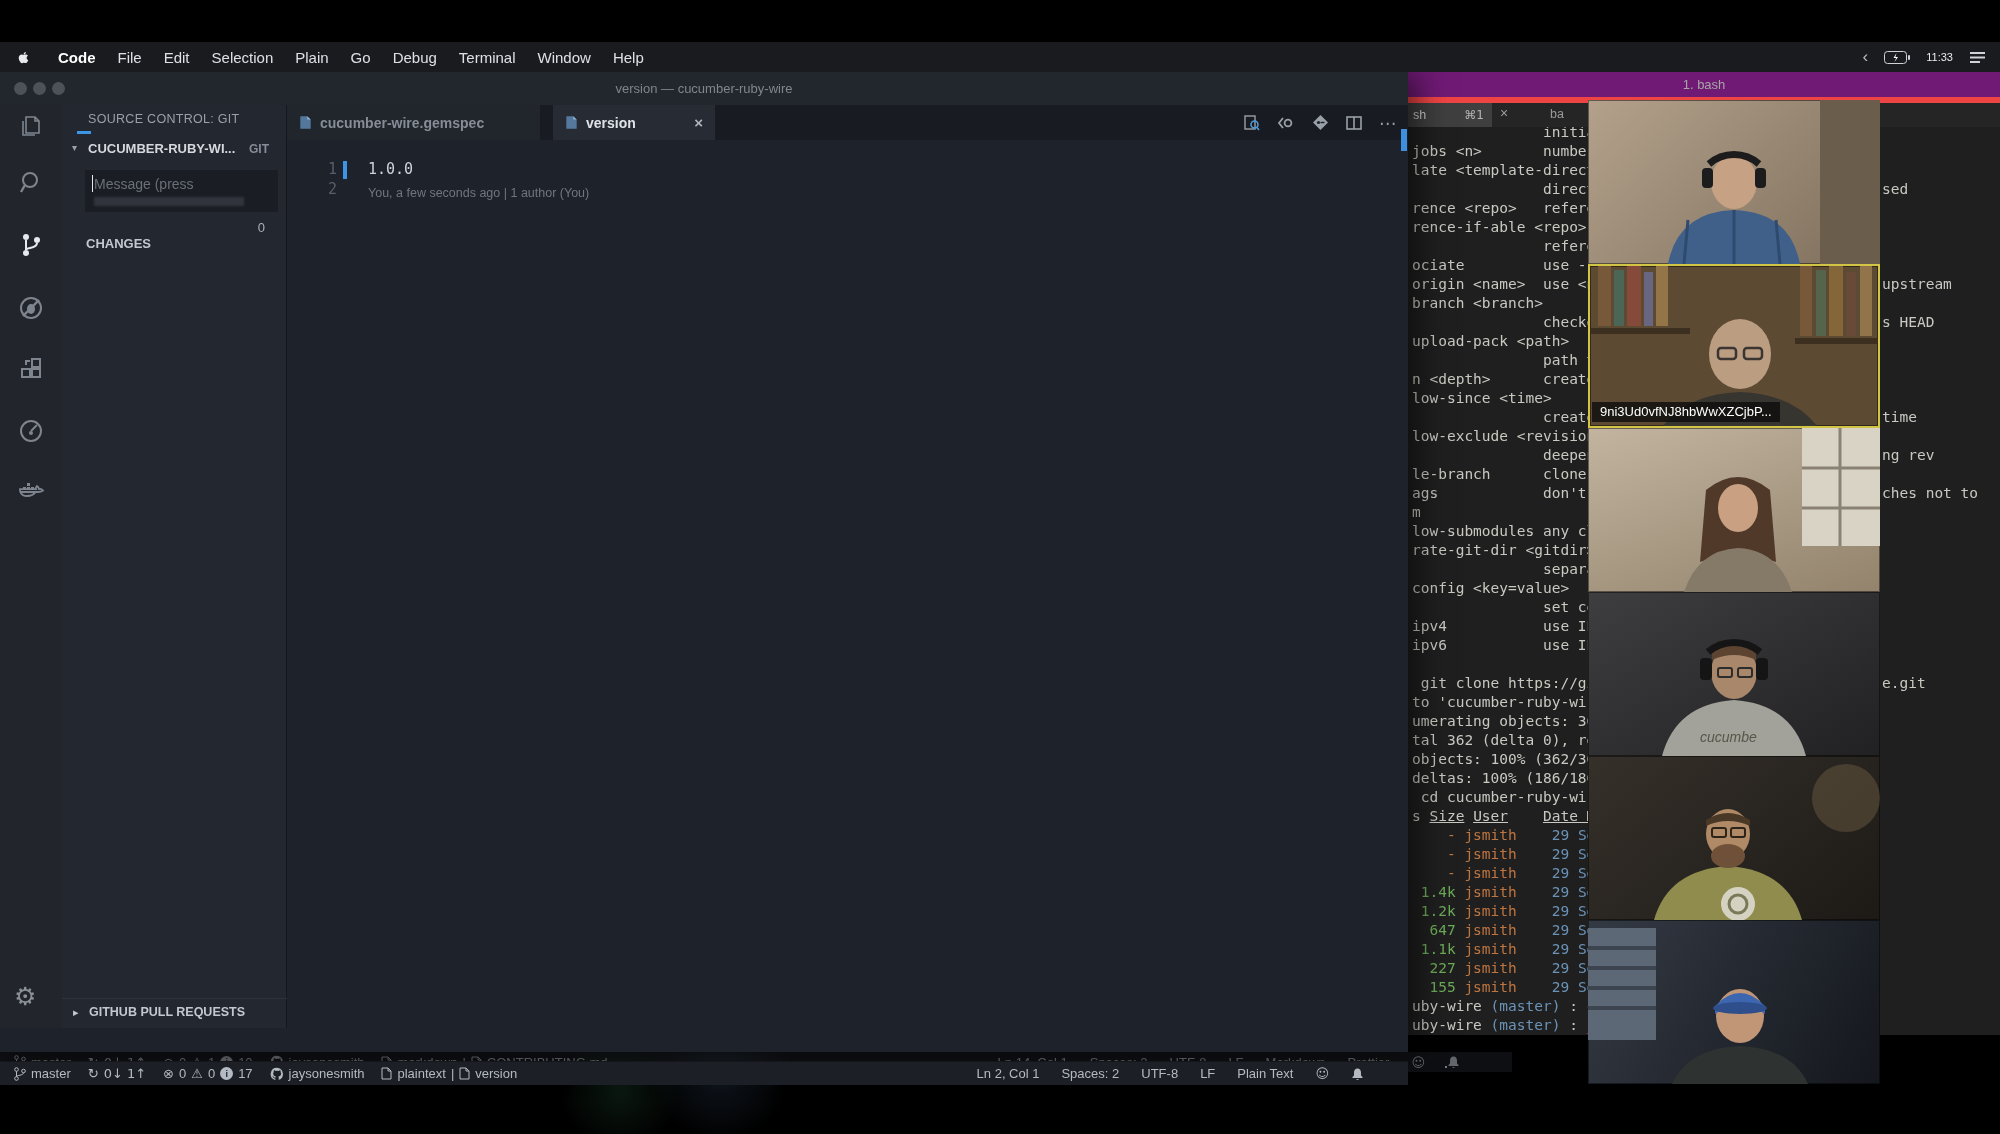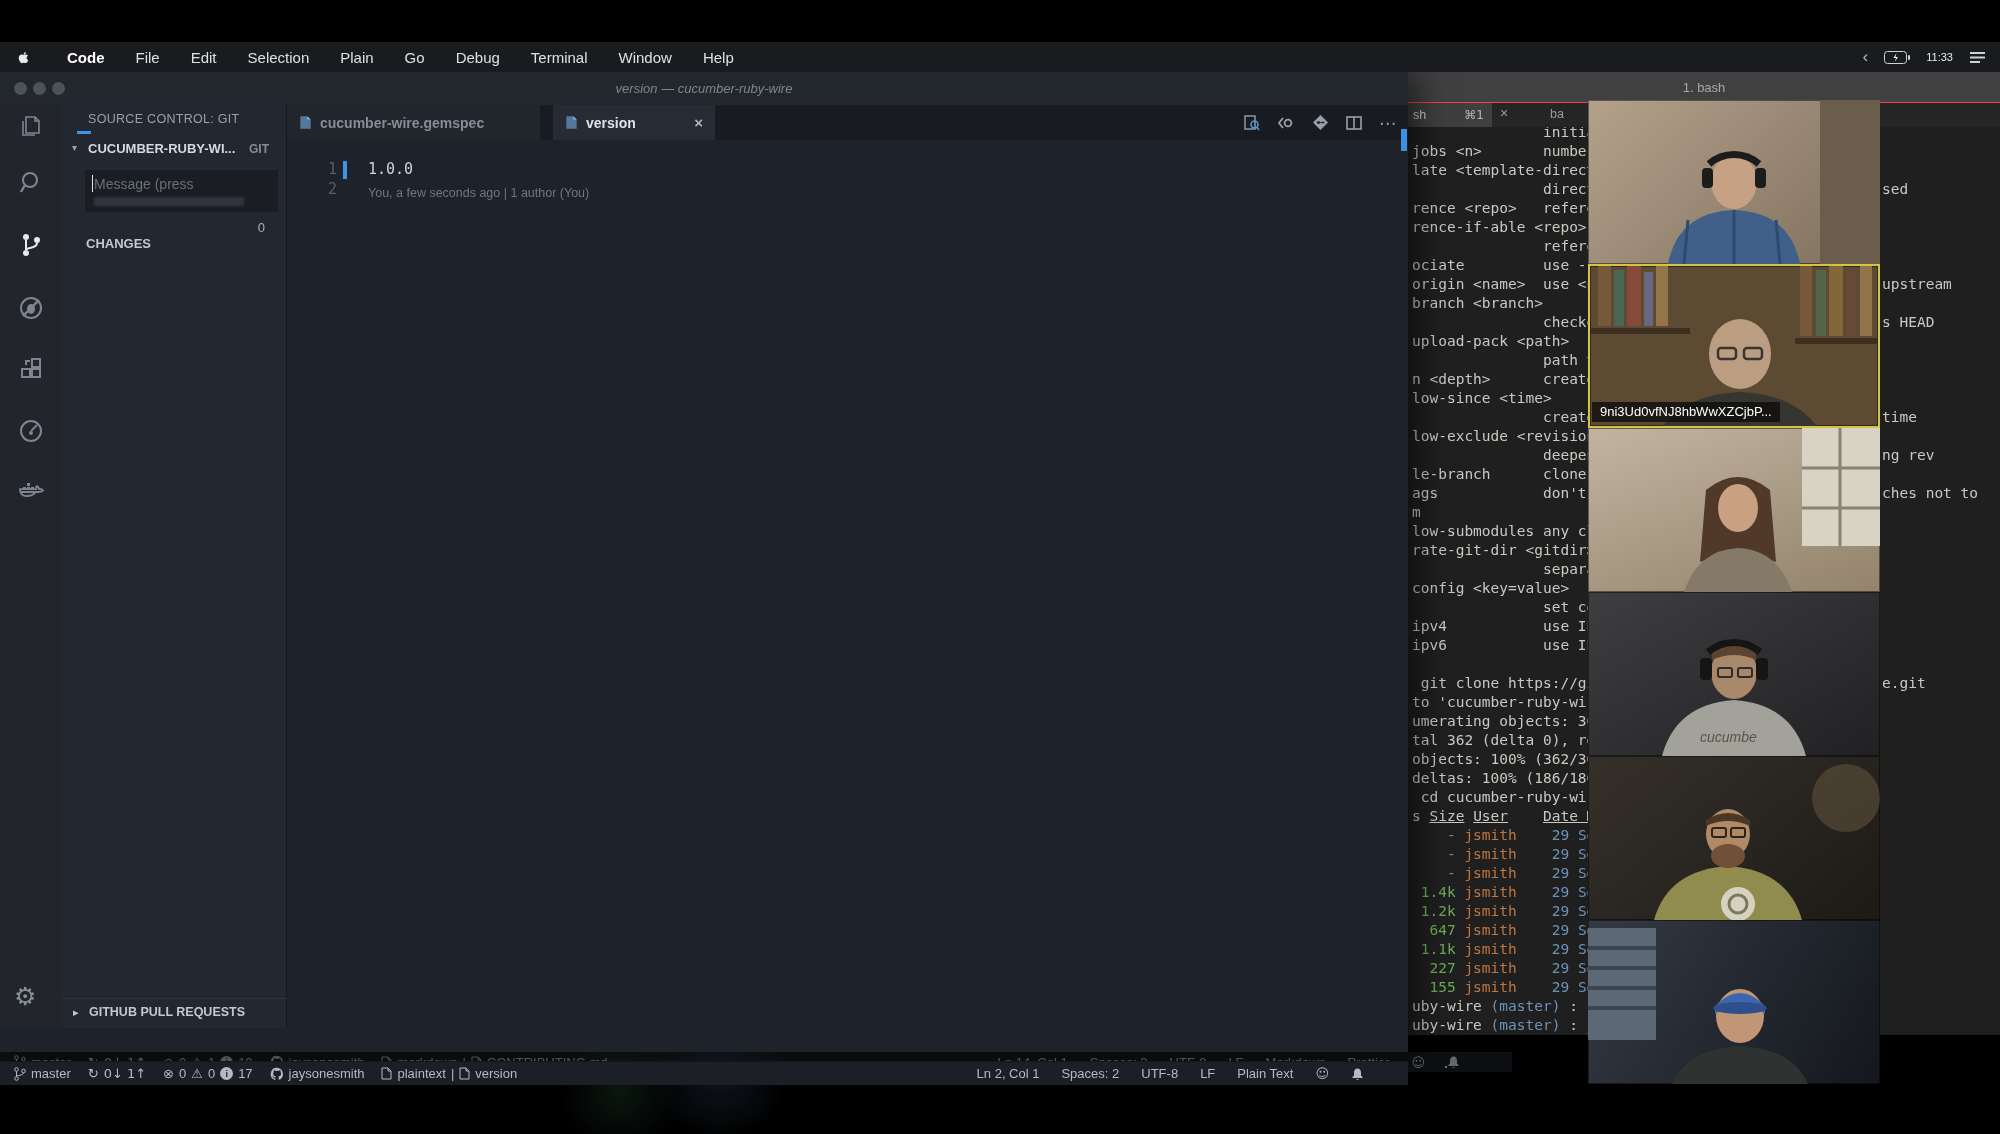--- a/index.html
+++ b/index.html
@@ -16,21 +16,21 @@
       radial-gradient(1.5px 1.5px at 109px 67px, #e8f0fa 50%, transparent 51%),
       radial-gradient(1px 1px at 151px 29px, #89a2c4 50%, transparent 51%),
       radial-gradient(1.1px 1.1px at 37px 89px, #b9cde8 50%, transparent 51%),
       radial-gradient(1px 1px at 131px 101px, #d6e4f4 50%, transparent 51%),
       radial-gradient(1.3px 1.3px at 83px 113px, #a9c0dd 50%, transparent 51%);
     background-size:auto,auto,173px 127px,211px 139px,191px 149px,157px 131px,179px 143px,199px 151px,167px 137px; }
 
   
   .menubar { position:absolute; left:0; top:42px; width:2000px; height:30px; z-index:50;
     background:#191b1f; display:flex; align-items:center; padding:0 14px 0 16px;
-    color:#dde0e4; font-size:15px;gap:9px; }
+    color:#dde0e4; font-size:15px; }
   .menubar .apple { margin-right:16px; display:flex; align-items:center; }
   .menubar .mi { padding:0 11px; }
   .menubar .mi.app { font-weight:bold; color:#fff; }
   .menubar .right { margin-left:auto; display:flex; align-items:center; gap:16px; }
   .menubar .chev { color:#b9bcc1; font-size:17px; }
   .menubar .clock { font-size:11px; color:#e8eaee; }
 
   
   .statusbar { display:flex; align-items:center; font-size:13px; color:#b4bac3; }
   .statusbar .grp { display:flex; align-items:center; gap:5px; margin-right:17px; white-space:nowrap; }
@@ -41,21 +41,21 @@
   .sb-front { position:absolute; left:0; top:956px; width:1408px; height:24px;
     background:#1c2026; border-top:1px solid #14161a; padding:0 44px 0 14px; }
   .dju { font-family:"DejaVu Sans", sans-serif; }
   .info-dot { display:inline-flex; width:13px; height:13px; border-radius:50%;
     background:#b4bac3; color:#1c2026; font-size:9px; font-weight:bold;
     align-items:center; justify-content:center; font-style:normal; }
 
   
   .term { position:absolute; left:1408px; top:72px; width:592px; height:963px; z-index:2;
     background:#1f1f1f; }
-  .term-title { height:31px; background:#404040; border-bottom:1px solid #ef4444;
+  .term-title { height:31px; background:#701a75; border-bottom:6px solid #ef4444;
     display:flex; align-items:center; justify-content:center;
     color:#a6a6a6; font-size:13px; }
   .term-tabs { position:absolute; left:0; top:31px; width:100%; height:24px; background:#252525;
     font-size:12.5px; color:#9c9c9c; }
   .term-tab-active { position:absolute; left:0; top:0; width:84px; height:24px; background:#3f3f3f;
     display:flex; align-items:center; justify-content:space-between; padding:0 8px 0 5px; color:#d0d0d0; }
   .term-tab-active .short { color:#b5b5b5; font-family:"DejaVu Sans", sans-serif; font-size:12px; }
   .term-tab-close { position:absolute; left:92px; top:2px; font-size:14px; color:#9c9c9c; }
   .term-tab-next { position:absolute; left:142px; top:4px; color:#9c9c9c; }
   .term-body { position:absolute; left:0; top:55px; width:592px; height:908px; overflow:hidden; }
@@ -72,21 +72,21 @@
     box-shadow:inset 0 0 0 1px rgba(0,0,0,.45); }
   .vtile svg { position:absolute; left:0; top:0; }
   .vtile.active { border:2px solid #d2c545; }
   .vname { position:absolute; left:2px; bottom:4px; background:rgba(14,14,14,.82);
     color:#fff; font-size:13px; padding:2px 8px 3px; white-space:nowrap; }
 
   
   .vscode { position:absolute; left:0; top:72px; width:1408px; height:980px; z-index:20;
     background:#1e222a; box-shadow:10px 0 30px rgba(0,0,0,.55); }
   .vs-title { height:33px; background:#22262d; position:relative;
-    display:flex; align-items:center; justify-content:center; color:#80858e; font-size:13px;font-style:italic; }
+    display:flex; align-items:center; justify-content:center; color:#80858e; font-size:13px; }
   .tl { position:absolute; top:10px; width:13px; height:13px; border-radius:50%; background:#4d5158; }
   .vs-main { position:absolute; left:0; top:33px; width:1408px; height:923px; }
 
   .actbar { position:absolute; left:0; top:0; width:62px; height:923px; background:#22262c; }
   .act-ic { position:absolute; left:17px; width:28px; height:28px; color:#7e858f; }
   .act-ic svg { width:28px; height:28px; }
   .act-ic.on { color:#e6e9ed; }
   .act-gear { position:absolute; left:14px; top:877px; font-size:25px; color:#8a9097;
     font-family:"DejaVu Sans", sans-serif; }
 

